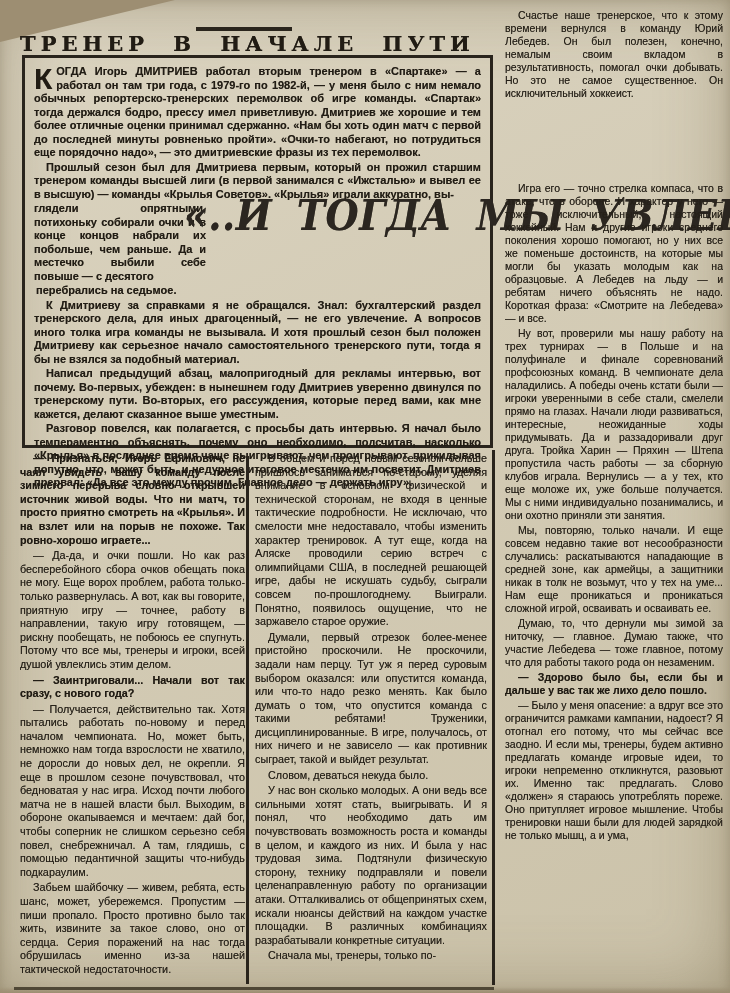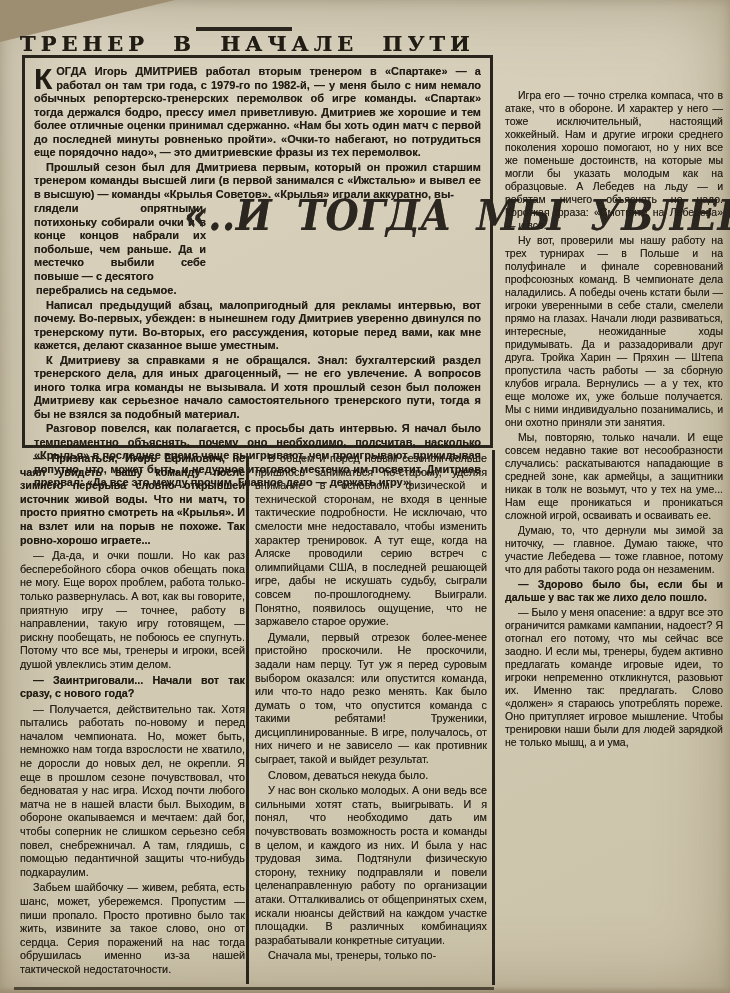--- a/index.html
+++ b/index.html
@@ -89,22 +89,22 @@
   <div class="intro-box">
     <p class="p-first"><span class="dropcap">К</span><span>ОГДА Игорь ДМИТРИЕВ работал вторым тренером в «Спартаке» — а работал он там три года, с 1979-го по 1982-й, — у меня было с ним немало обычных репортерско-тренерских перемолвок об игре команды. «Спартак» тогда держался бодро, прессу имел приветливую. Дмитриев же хорошие и тем более отличные оценки принимал сдержанно. «Нам бы хоть один матч с первой до последней минуты ровненько пройти». «Очки-то набегают, но потрудиться еще порядочно надо», — это дмитриевские фразы из тех перемолвок.</span></p>
     <p>Прошлый сезон был для Дмитриева первым, который он прожил старшим тренером команды высшей лиги (в первой занимался с «Ижсталью» и вывел ее в высшую) — команды «Крылья Советов». «Крылья» играли аккуратно, вы-</p>
     <div class="narrow-row">
       <div class="narrow-col">
         <p>глядели опрятными, потихоньку собирали очки и в конце концов набрали их побольше, чем раньше. Да и местечко выбили себе повыше — с десятого</p>
       </div>
       <div class="headline-space"></div>
     </div>
     <p class="p-end">перебрались на седьмое.</p>
+    <p>К Дмитриеву за справками я не обращался. Знал: бухгалтерский раздел тренерского дела, для иных драгоценный, — не его увлечение. А вопросов иного толка игра команды не вызывала. И хотя прошлый сезон был положен Дмитриеву как серьезное начало самостоятельного тренерского пути, тогда я бы не взялся за подобный материал.</p>
     <p>Написал предыдущий абзац, малопригодный для рекламы интервью, вот почему. Во-первых, убежден: в нынешнем году Дмитриев уверенно двинулся по тренерскому пути. Во-вторых, его рассуждения, которые перед вами, как мне кажется, делают сказанное выше уместным.</p>
-    <p>К Дмитриеву за справками я не обращался. Знал: бухгалтерский раздел тренерского дела, для иных драгоценный, — не его увлечение. А вопросов иного толка игра команды не вызывала. И хотя прошлый сезон был положен Дмитриеву как серьезное начало самостоятельного тренерского пути, тогда я бы не взялся за подобный материал.</p>
     <p>Разговор повелся, как полагается, с просьбы дать интервью. Я начал было темпераментно объяснять, почему оно необходимо, подсчитав, насколько «Крылья» в последнее время чаще выигрывают, чем проигрывают, прикидывая попутно, что, может быть, и недурное итоговое местечко им посветит. Дмитриев прервал: «Да все это между прочим. Главное дело — держать игру».</p>
   </div>
 
   <div class="headline-big">«..И ТОГДА МЫ УВЛЕКЛИСЬ»</div>
 
   <div class="news-col col1">
     <p class="q">— Признаться, Игорь Ефимович, не чаял увидеть вашу команду после зимнего перерыва словно открывшей источник живой воды. Что ни матч, то просто приятно смотреть на «Крылья». И на взлет или на порыв не похоже. Так ровно-хорошо играете...</p>
     <p>— Да-да, и очки пошли. Но как раз бесперебойного сбора очков обещать пока не могу. Еще ворох проблем, работа только-только развернулась. А вот, как вы говорите, приятную игру — точнее, работу в направлении, такую игру готовящем, — рискну пообещать, не побоюсь ее спугнуть. Потому что все мы, тренеры и игроки, всей душой увлеклись этим делом.</p>
     <p class="q">— Заинтриговали... Начали вот так сразу, с нового года?</p>
     <p>— Получается, действительно так. Хотя пытались работать по-новому и перед началом чемпионата. Но, может быть, немножко нам тогда взрослости не хватило, не доросли до новых дел, не окрепли. Я еще в прошлом сезоне почувствовал, что бедноватая у нас игра. Исход почти любого матча не в нашей власти был. Выходим, в обороне окапываемся и мечтаем: дай бог, чтобы соперник не слишком серьезно себя повел, снебрежничал. А там, глядишь, с помощью педантичной защиты что-нибудь подкараулим.</p>
@@ -113,20 +113,21 @@
 
   <div class="news-col col2">
     <p>В общем и перед новым сезоном больше пришлось заниматься по-старому, уделяя внимание в основном физической и технической сторонам, не входя в ценные тактические подробности. Не исключаю, что смелости мне недоставало, чтобы изменить характер тренировок. А тут еще, когда на Аляске проводили серию встреч с олимпийцами США, в последней решающей игре, дабы не искушать судьбу, сыграли совсем по-прошлогоднему. Выиграли. Понятно, появилось ощущение, что не заржавело старое оружие.</p>
     <p>Думали, первый отрезок более-менее пристойно проскочили. Не проскочили, задали нам перцу. Тут уж я перед суровым выбором оказался: или опустится команда, или что-то надо резко менять. Как было думать о том, что опустится команда с такими ребятами! Труженики, дисциплинированные. В игре, получалось, от них ничего и не зависело — как противник сыграет, такой и выйдет результат.</p>
     <p>Словом, деваться некуда было.</p>
     <p>У нас вон сколько молодых. А они ведь все сильными хотят стать, выигрывать. И я понял, что необходимо дать им почувствовать возможность роста и команды в целом, и каждого из них. И была у нас трудовая зима. Подтянули физическую сторону, технику подправляли и повели целенаправленную работу по организации атаки. Отталкивались от общепринятых схем, искали нюансы действий на каждом участке площадки. В различных комбинациях разрабатывали конкретные ситуации.</p>
     <p>Сначала мы, тренеры, только по-</p>
   </div>
 
   <div class="news-col col3">
+    <p>Счастье наше тренерское, что к этому времени вернулся в команду Юрий Лебедев. Он был полезен, конечно, немалым своим вкладом в результативность, помогал очки добывать. Но это не самое существенное. Он исключительный хоккеист.</p>
     <div class="col3-gap"></div>
     <p>Игра его — точно стрелка компаса, что в атаке, что в обороне. И характер у него — тоже исключительный, настоящий хоккейный. Нам и другие игроки среднего поколения хорошо помогают, но у них все же поменьше достоинств, на которые мы могли бы указать молодым как на образцовые. А Лебедев на льду — и ребятам ничего объяснять не надо. Короткая фраза: «Смотрите на Лебедева» — и все.</p>
     <p>Ну вот, проверили мы нашу работу на трех турнирах — в Польше и на полуфинале и финале соревнований профсоюзных команд. В чемпионате дела наладились. А победы очень кстати были — игроки уверенными в себе стали, смелели прямо на глазах. Начали люди развиваться, интересные, неожиданные ходы придумывать. Да и раззадоривали друг друга. Тройка Харин — Пряхин — Штепа пропустила часть работы — за сборную клубов играла. Вернулись — а у тех, кто еще моложе их, уже больше получается. Мы с ними индивидуально позанимались, и они охотно приняли эти занятия.</p>
     <p>Мы, повторяю, только начали. И еще совсем недавно такие вот несообразности случались: раскатываются нападающие в средней зоне, как армейцы, а защитники никак в толк не возьмут, что у тех на уме... Нам еще проникаться и проникаться сложной игрой, осваивать и осваивать ее.</p>
     <p>Думаю, то, что дернули мы зимой за ниточку, — главное. Думаю также, что участие Лебедева — тоже главное, потому что для работы такого рода он незаменим.</p>
     <p class="q">— Здорово было бы, если бы и дальше у вас так же лихо дело пошло.</p>
     <p>— Было у меня опасение: а вдруг все это ограничится рамками кампании, надоест? Я отогнал его потому, что мы сейчас все заодно. И если мы, тренеры, будем активно предлагать команде игровые идеи, то игроки непременно откликнутся, разовьют их. Именно так: предлагать. Слово «должен» я стараюсь употреблять пореже. Оно притупляет игровое мышление. Чтобы тренировки наши были для людей зарядкой не только мышц, а и ума,</p>
   </div>
 
   <div class="vrule vr1"></div>

